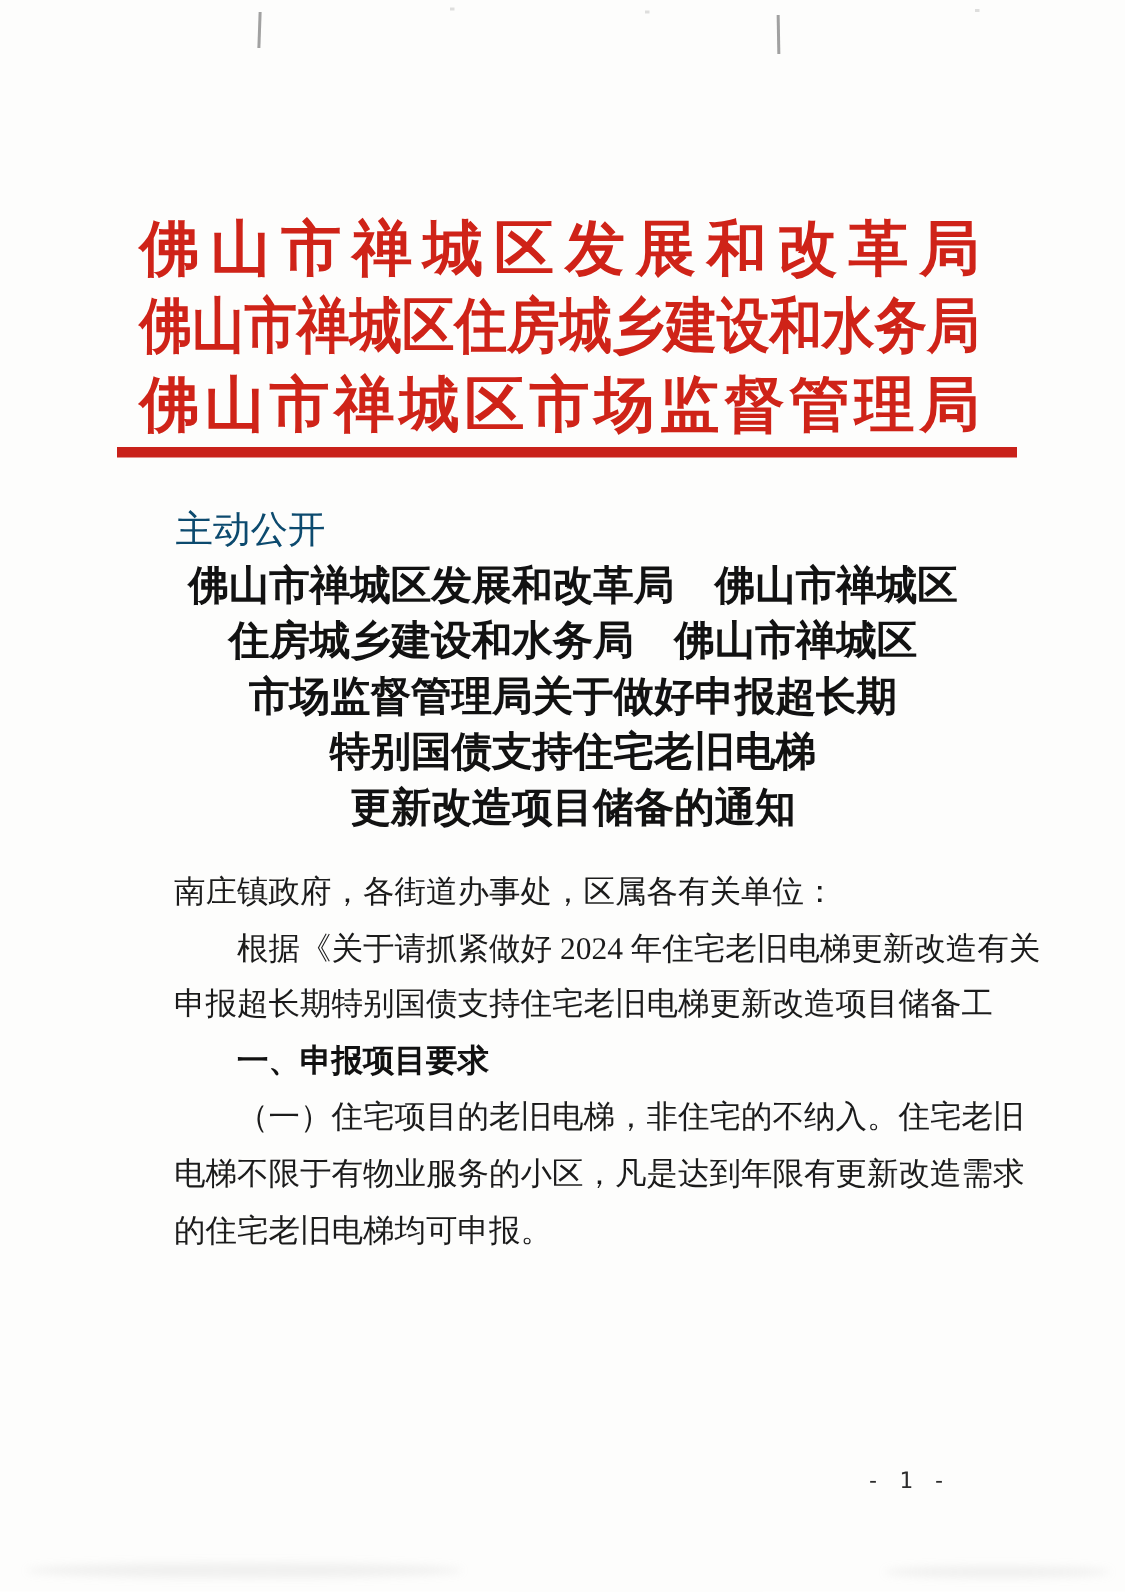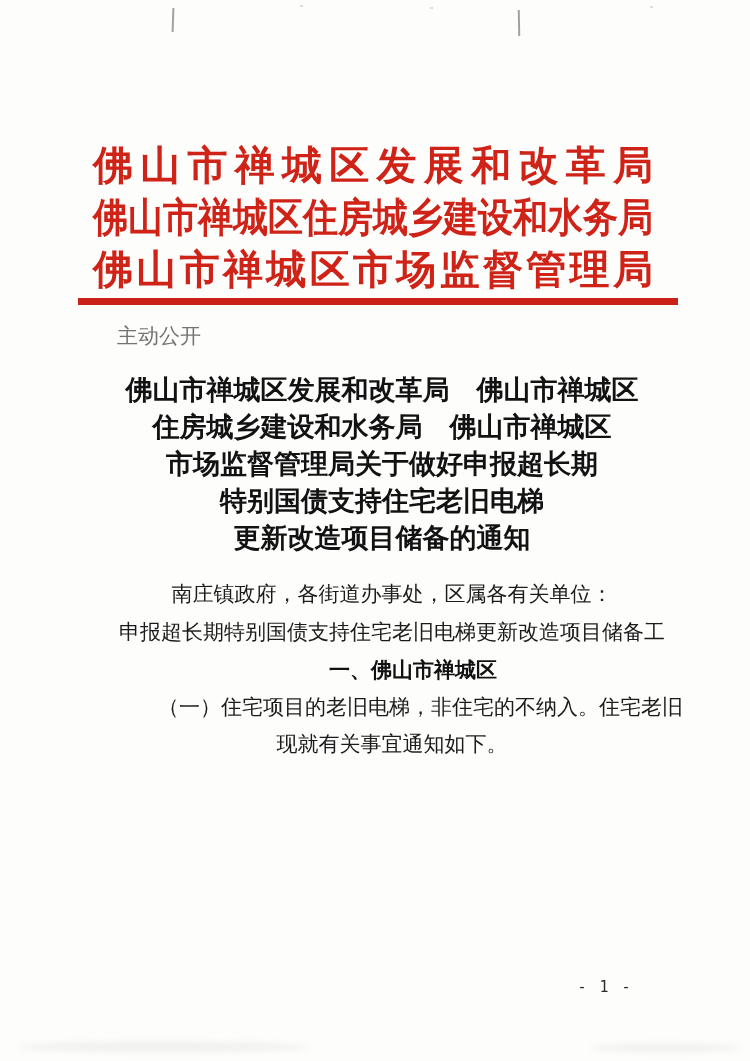--- a/index.html
+++ b/index.html
@@ -41,39 +41,39 @@
   .lh1 { font-size: 35px; transform: scaleY(1.14); transform-origin: center; }
   .lh2 { font-size: 40px; }
 
   .red-rule {
     position: absolute; left: 78px; top: 298px;
     width: 600px; height: 7px;
     background: var(--rule-red, #c9211a);
   }
 
   .disclosure {
-    position: absolute; left: 117px; top: 322px;
+    position: absolute; left: 117px; top: 336px;
     font-family: "Liberation Sans", sans-serif;
-    font-size: 21px; color: #737373;
+    font-size: 25px; color: #0c4a6e;
   }
 
   .doc-title {
     position: absolute; left: 7px; top: 372px; width: 750px;
     text-align: center;
     font-size: 27px; font-weight: 700; color: #121212;
     line-height: 37px;
     font-family: "Liberation Serif", serif;
   }
 
   .body-text {
     position: absolute; left: 116px; top: 576px; width: 552px;
     font-size: 21px; line-height: 37.6px; color: #1b1b1b;
     font-family: "Liberation Serif", serif;
   }
-  .body-line { white-space: nowrap; text-align: center; }
+  .body-line { white-space: nowrap; }
   .body-line.indent { padding-left: 42px; }
   .body-line.heading {
     font-family: "Liberation Sans", sans-serif;
     font-weight: 700; color: #111;
   }
 
   .page-num {
     position: absolute; left: 555px; top: 978px; width: 100px;
     text-align: center;
     font-size: 15px; color: #2c2c2c; letter-spacing: 2px;
@@ -148,24 +148,26 @@
   <div class="doc-title">
     <div class="title-line">佛山市禅城区发展和改革局　佛山市禅城区</div>
     <div class="title-line">住房城乡建设和水务局　佛山市禅城区</div>
     <div class="title-line">市场监督管理局关于做好申报超长期</div>
     <div class="title-line">特别国债支持住宅老旧电梯</div>
     <div class="title-line">更新改造项目储备的通知</div>
   </div>
 
   <div class="body-text">
     <div class="body-line">南庄镇政府，各街道办事处，区属各有关单位：</div>
+    <div class="body-line indent">根据《关于请抓紧做好 2024 年住宅老旧电梯更新改造有关</div>
     <div class="body-line">申报超长期特别国债支持住宅老旧电梯更新改造项目储备工</div>
-    <div class="body-line indent heading">一、佛山市禅城区</div>
+    <div class="body-line indent heading">一、申报项目要求</div>
     <div class="body-line indent">（一）住宅项目的老旧电梯，非住宅的不纳入。住宅老旧</div>
-    <div class="body-line">现就有关事宜通知如下。</div>
+    <div class="body-line">电梯不限于有物业服务的小区，凡是达到年限有更新改造需求</div>
+    <div class="body-line">的住宅老旧电梯均可申报。</div>
   </div>
 
   <div class="page-num">- 1 -</div>
 
   <div class="smudge s1"></div>
   <div class="smudge s2"></div>
 
 </div>
 
 </body></html>

